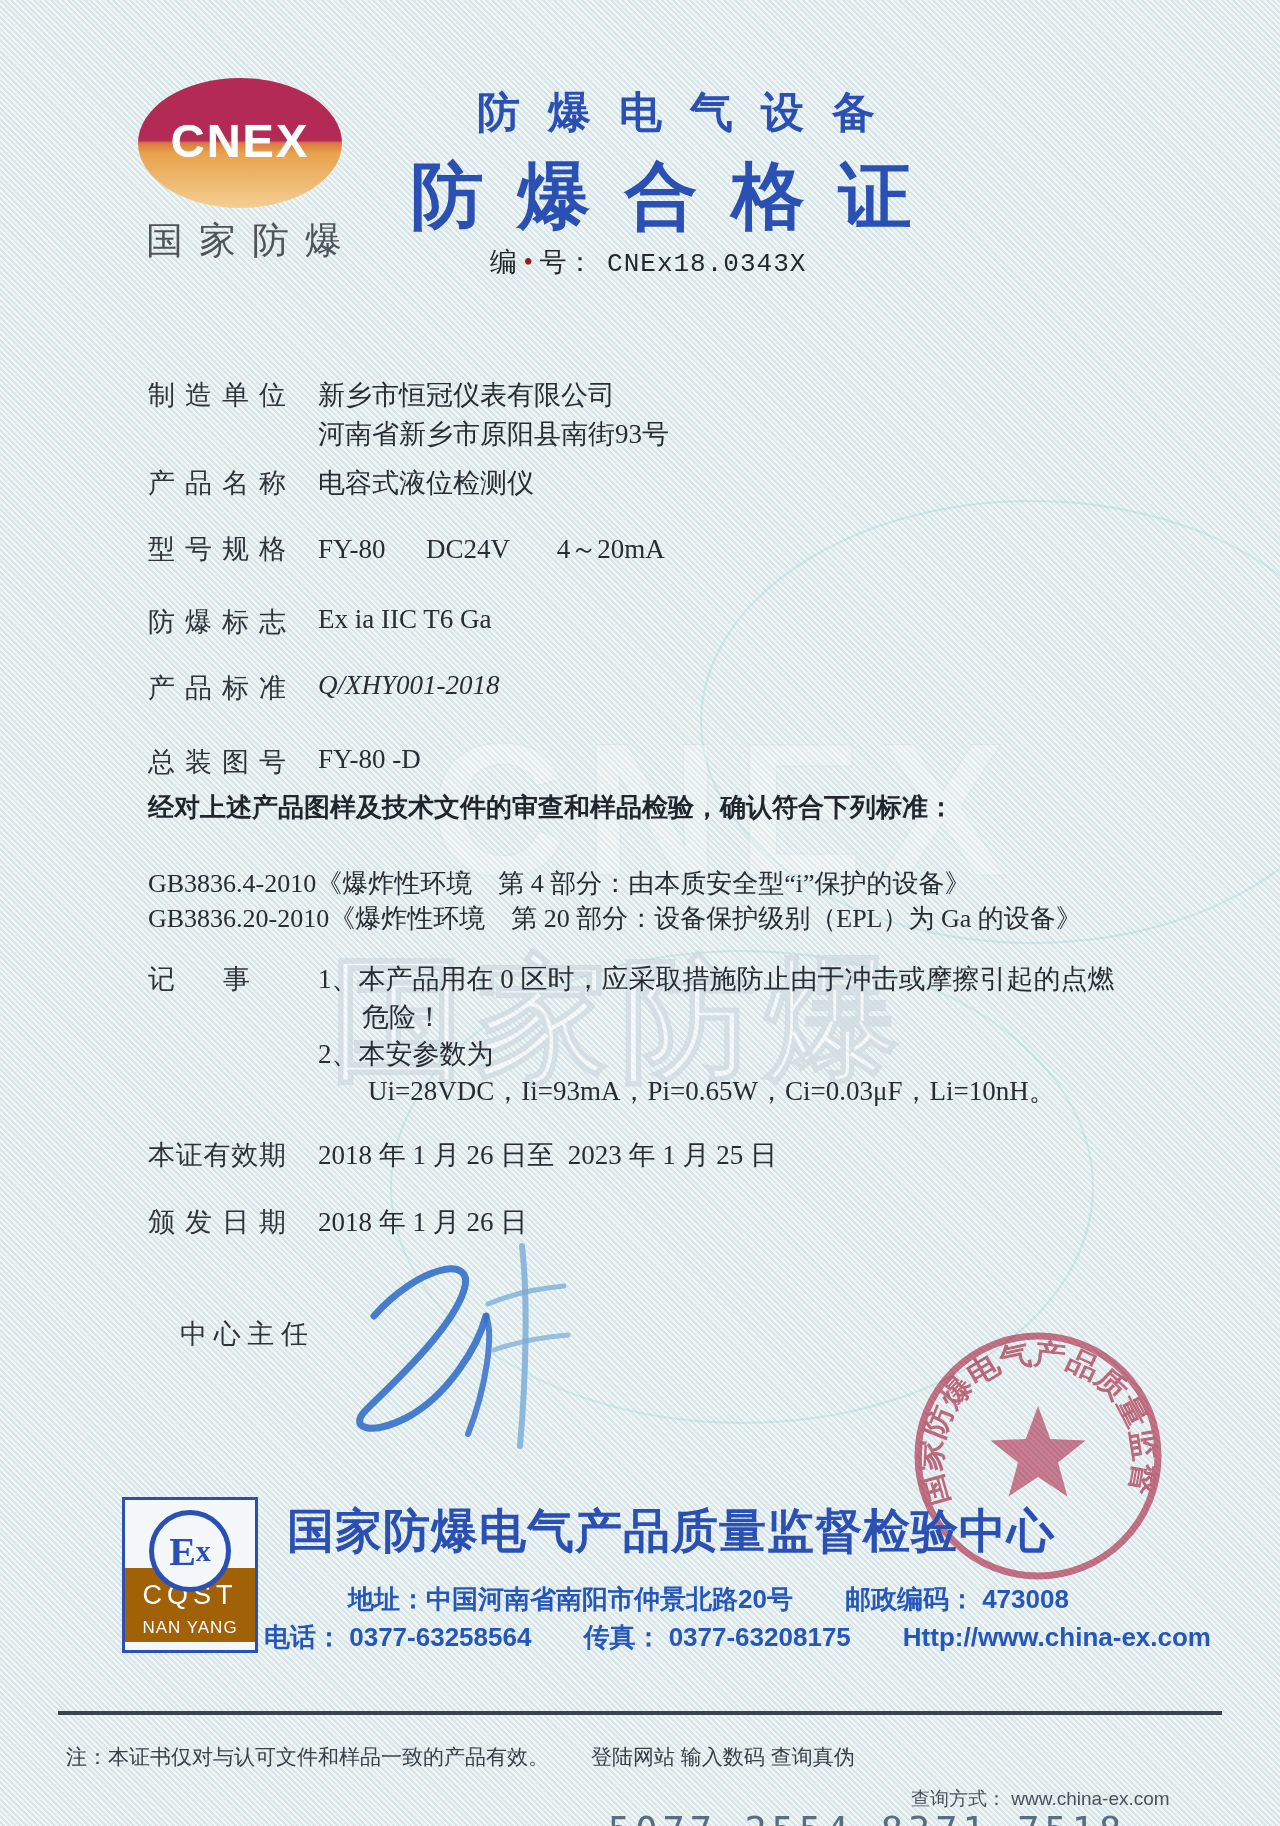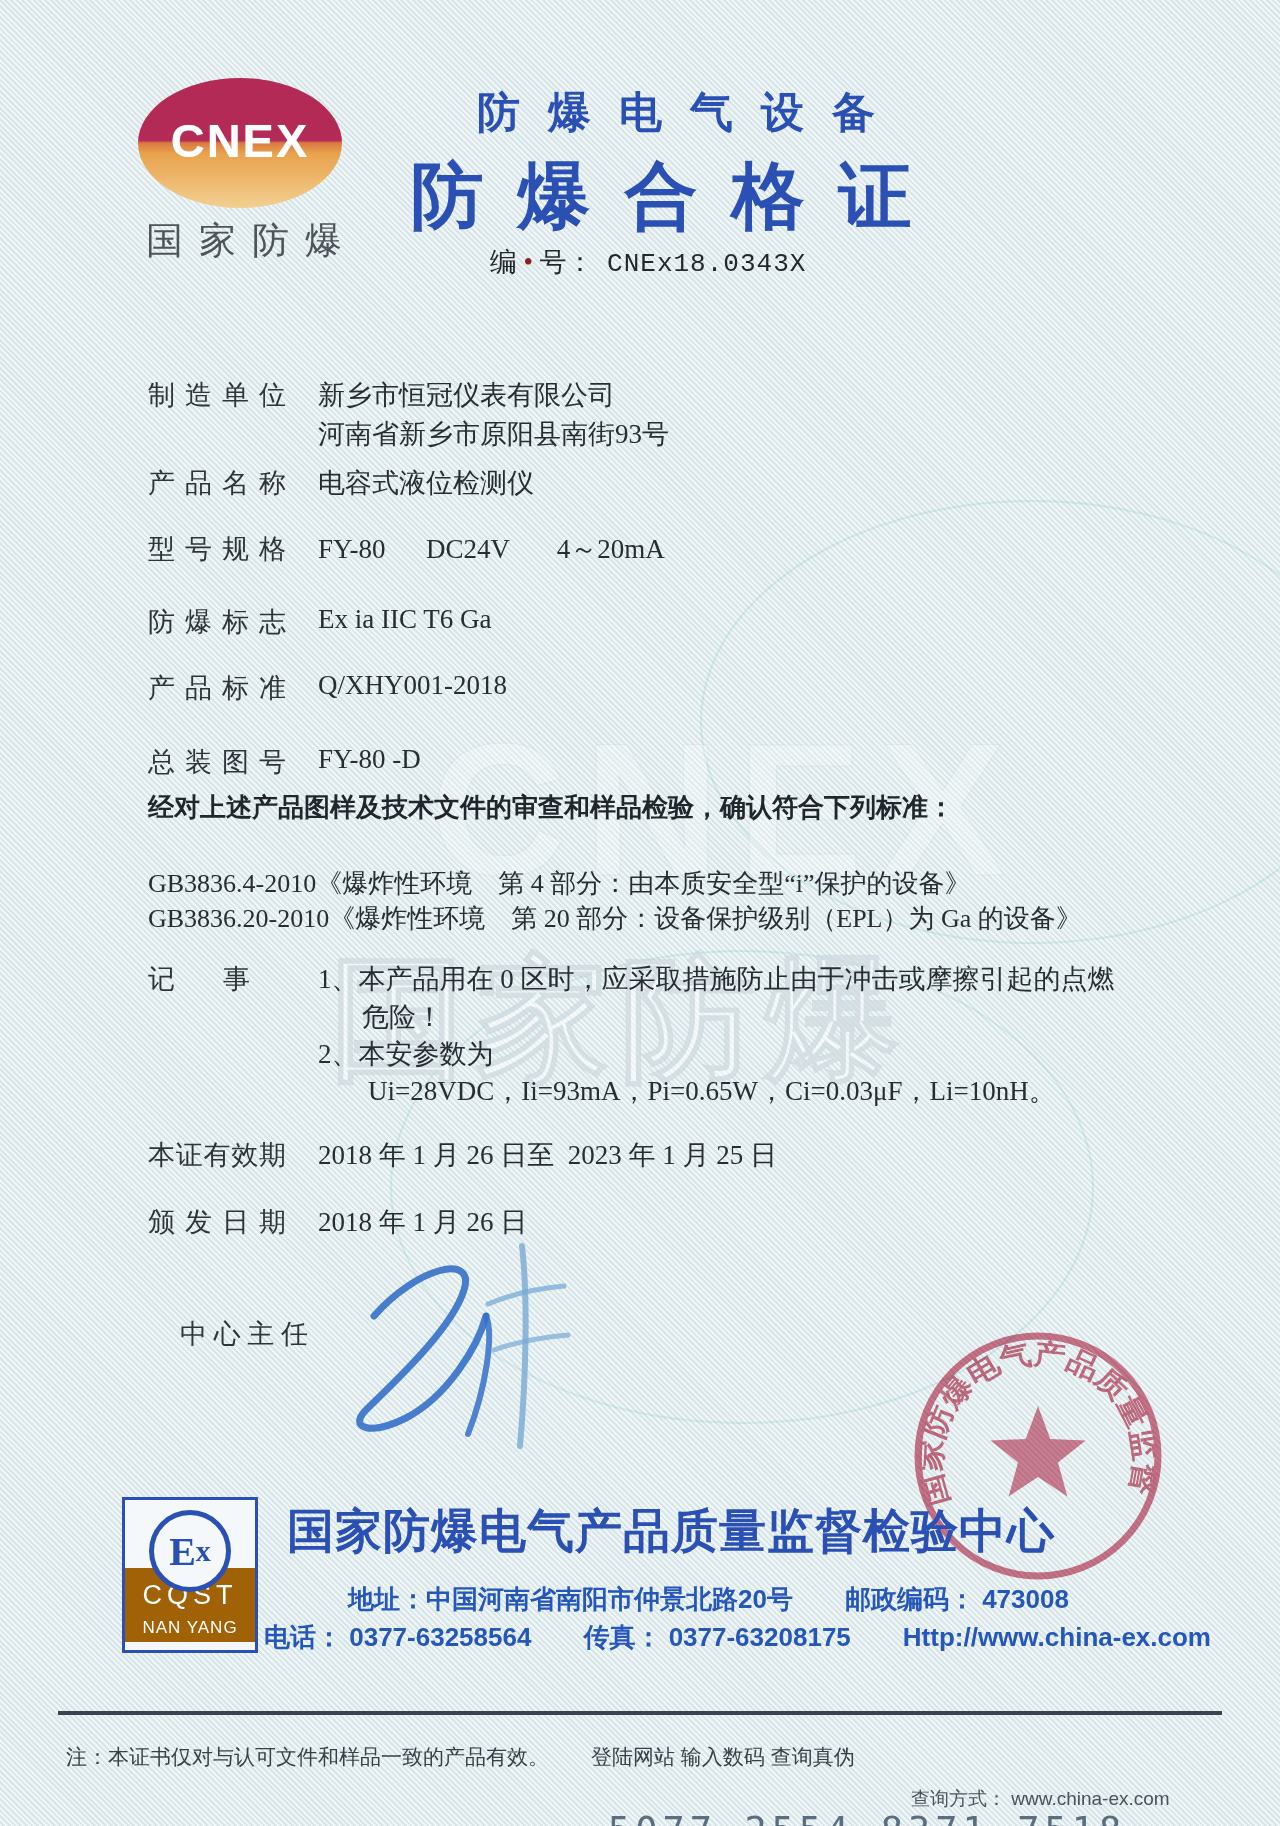--- a/index.html
+++ b/index.html
@@ -138,21 +138,21 @@
   <div class="jlabel" style="top:465px;">产品名称</div>
   <div class="fval" style="top:465px;">电容式液位检测仪</div>
 
   <div class="jlabel" style="top:531px;">型号规格</div>
   <div class="fval" style="top:531px;">FY-80      DC24V       4～20mA</div>
 
   <div class="jlabel" style="top:604px;">防爆标志</div>
   <div class="fval" style="top:604px;">Ex ia IIC T6 Ga</div>
 
   <div class="jlabel" style="top:670px;">产品标准</div>
-  <div class="fval" style="top:670px;">Q/XHY001-2018</div>
+  <div class="fval" style="top:670px;font-style:italic;">Q/XHY001-2018</div>
 
   <div class="jlabel" style="top:744px;">总装图号</div>
   <div class="fval" style="top:744px;">FY-80 -D</div>
 
   <div class="para" style="top:790px;font-weight:bold;color:#20262c;">经对上述产品图样及技术文件的审查和样品检验，确认符合下列标准：</div>
   <div class="para" style="top:866px;">GB3836.4-2010《爆炸性环境　第 4 部分：由本质安全型“i”保护的设备》</div>
   <div class="para" style="top:901px;">GB3836.20-2010《爆炸性环境　第 20 部分：设备保护级别（EPL）为 Ga 的设备》</div>
 
   <div class="jlabel" style="top:961px;width:102px;">记事</div>
   <div class="fval" style="top:961px;">1、本产品用在 0 区时，应采取措施防止由于冲击或摩擦引起的点燃</div>

